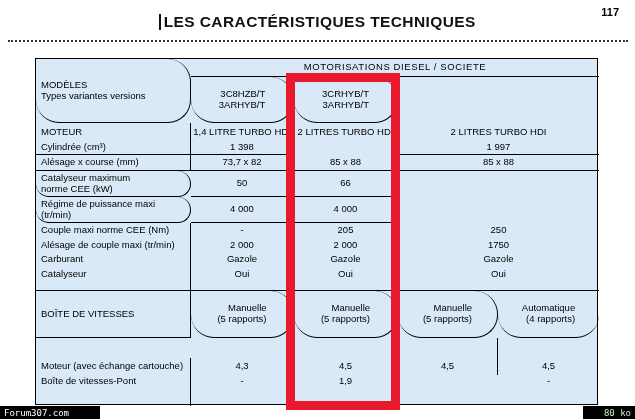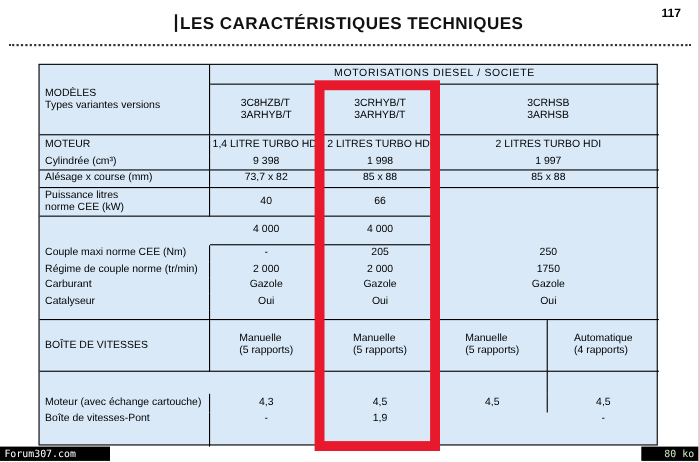--- a/index.html
+++ b/index.html
@@ -30,24 +30,24 @@
     display:grid;
     grid-template-columns:155px 103px 104px 100px 101px;
     grid-template-rows:18px 46px 18px 14px 16px 26px 26px 15px 14px 15px 15px 9px 47px 20px 17px 31px;
     background:#d9e9f7; border:1px solid #000;
     font-size:9.5px; line-height:1.12;
   }
   .c  { position:relative; overflow:hidden; }
   .br { border-right:1px solid #000; }
   .bb { border-bottom:1px solid #000; }
   .lbl { display:flex; align-items:center; padding-left:5px; text-align:left; }
-  .val { display:flex; align-items:center; justify-content:center; text-align:left; }
+  .val { display:flex; align-items:center; justify-content:center; text-align:right; }
   .top { align-items:flex-start; padding-top:1px; }
   .end { align-items:flex-end; padding-bottom:2px; }
-  .pre { white-space:pre-line; }
+  .pre { white-space:pre-line;border-radius:23px; }
   .hdr { letter-spacing:0.6px; }
   
   #hilite {
     position:absolute; left:286px; top:73px; width:114px; height:337px;
     border:9px solid #e8192c; pointer-events:none;
   }
   
   .fbar {
     position:absolute; bottom:1px; height:13px; background:#000; color:#fff;
     font-family:"DejaVu Sans Mono", monospace; font-size:9px;
@@ -71,52 +71,51 @@
 
     <div class="c lbl pre br bb" style="grid-area:1/1/3/2">MODÈLES
 Types variantes versions</div>
 
     <div class="c val bb hdr" style="grid-area:1/2/2/6">MOTORISATIONS DIESEL / SOCIETE</div>
 
     <div class="c val pre br bb" style="grid-area:2/2/3/3">3C8HZB/T
 3ARHYB/T</div>
     <div class="c val pre br bb" style="grid-area:2/3/3/4">3CRHYB/T
 3ARHYB/T</div>
-    <div class="c val pre bb" style="grid-area:2/4/3/6">3CRHSB
-3ARHSB</div>
 
     <div class="c lbl br" style="grid-area:3/1">MOTEUR</div>
     <div class="c val br" style="grid-area:3/2">1,4 LITRE TURBO HDI</div>
     <div class="c val br" style="grid-area:3/3">2 LITRES TURBO HDI</div>
     <div class="c val" style="grid-area:3/4/4/6">2 LITRES TURBO HDI</div>
 
     <div class="c lbl br bb" style="grid-area:4/1">Cylindrée (cm³)</div>
-    <div class="c val br bb" style="grid-area:4/2">9 398</div>
-    <div class="c val br bb" style="grid-area:4/3">1 998</div>
+    <div class="c val br bb" style="grid-area:4/2">1 398</div>
     <div class="c val bb" style="grid-area:4/4/5/6">1 997</div>
 
     <div class="c lbl br bb" style="grid-area:5/1">Alésage x course (mm)</div>
     <div class="c val br bb" style="grid-area:5/2">73,7 x 82</div>
     <div class="c val br bb" style="grid-area:5/3">85 x 88</div>
     <div class="c val bb" style="grid-area:5/4/6/6">85 x 88</div>
 
-    <div class="c lbl pre br bb" style="grid-area:6/1">Puissance litres
+    <div class="c lbl pre br bb" style="grid-area:6/1">Catalyseur maximum
 norme CEE (kW)</div>
-    <div class="c val br bb" style="grid-area:6/2">40</div>
+    <div class="c val br bb" style="grid-area:6/2">50</div>
     <div class="c val br bb" style="grid-area:6/3">66</div>
 
+    <div class="c lbl pre br bb" style="grid-area:7/1">Régime de puissance maxi
+(tr/min)</div>
     <div class="c val br bb" style="grid-area:7/2">4 000</div>
     <div class="c val br bb" style="grid-area:7/3">4 000</div>
 
     <div class="c lbl br" style="grid-area:8/1">Couple maxi norme CEE (Nm)</div>
     <div class="c val br" style="grid-area:8/2">-</div>
     <div class="c val br" style="grid-area:8/3">205</div>
     <div class="c val" style="grid-area:8/4/9/6">250</div>
 
-    <div class="c lbl br" style="grid-area:9/1">Régime de couple norme (tr/min)</div>
+    <div class="c lbl br" style="grid-area:9/1">Alésage de couple maxi (tr/min)</div>
     <div class="c val br" style="grid-area:9/2">2 000</div>
     <div class="c val br" style="grid-area:9/3">2 000</div>
     <div class="c val" style="grid-area:9/4/10/6">1750</div>
 
     <div class="c lbl br" style="grid-area:10/1">Carburant</div>
     <div class="c val br" style="grid-area:10/2">Gazole</div>
     <div class="c val br" style="grid-area:10/3">Gazole</div>
     <div class="c val" style="grid-area:10/4/11/6">Gazole</div>
 
     <div class="c lbl br" style="grid-area:11/1">Catalyseur</div>

